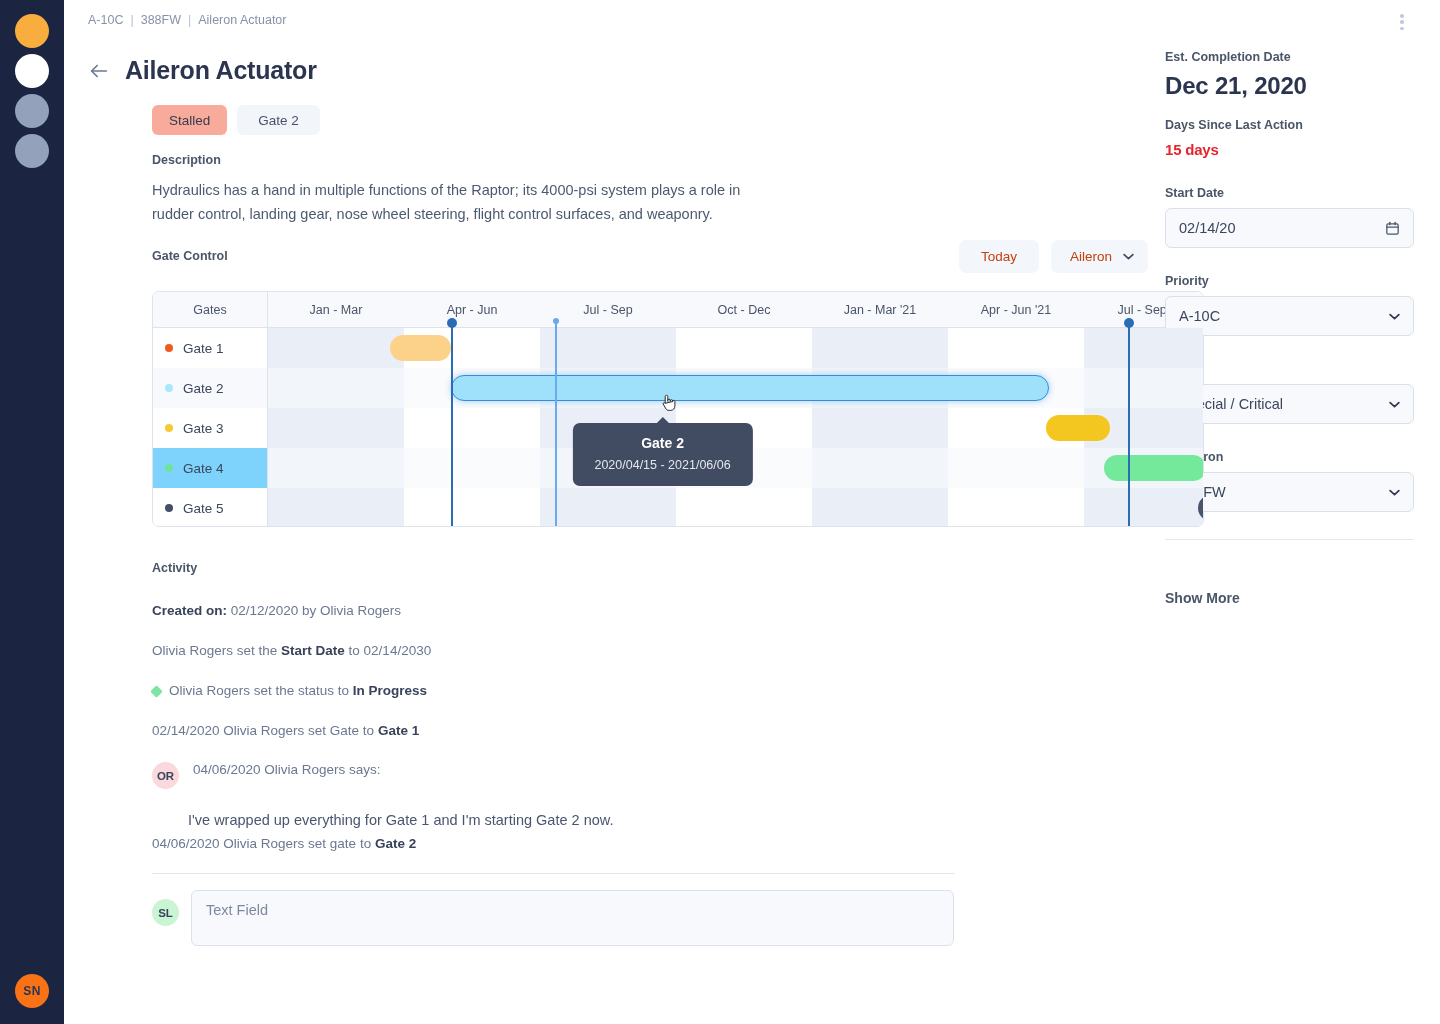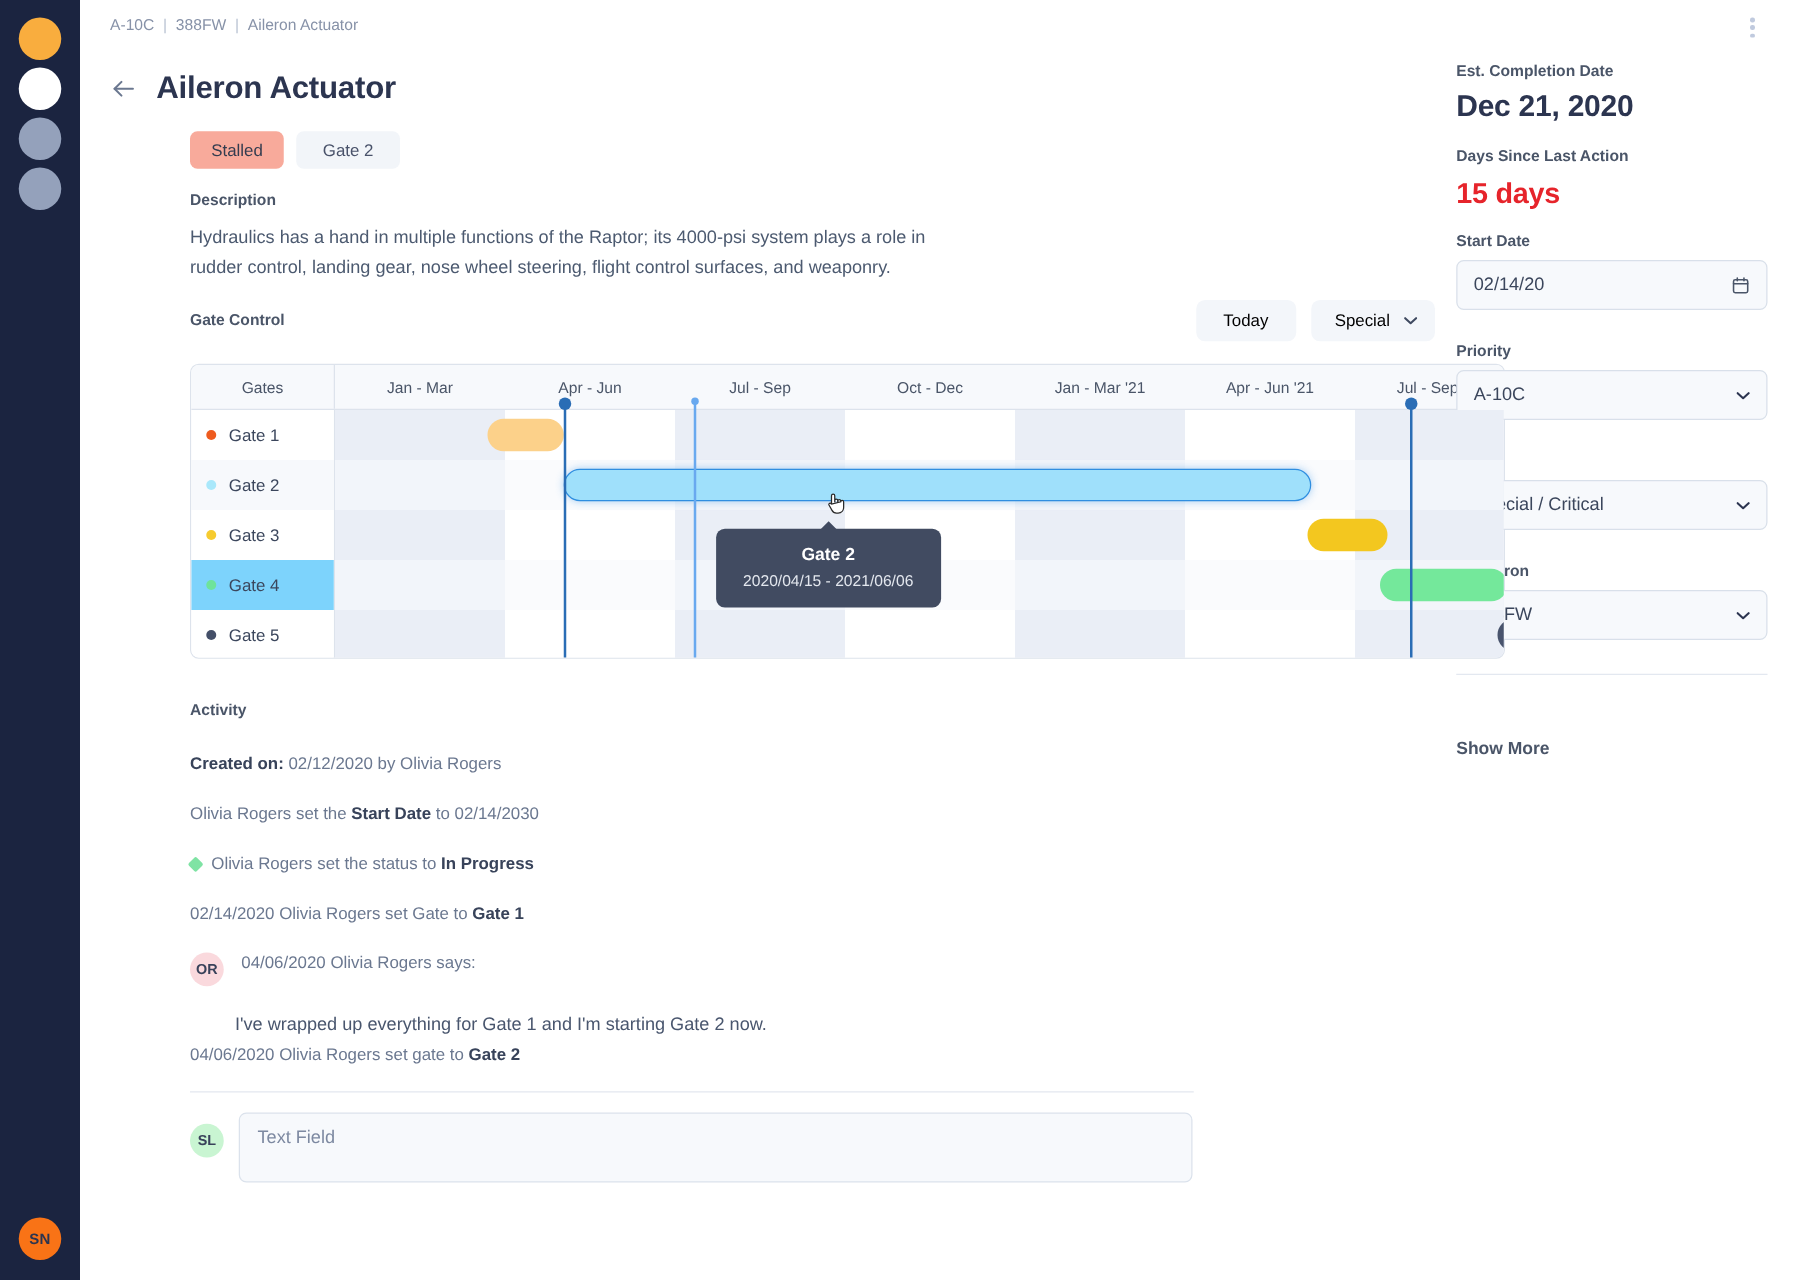--- a/index.html
+++ b/index.html
@@ -74,21 +74,21 @@
   #desc-label { position: absolute; left: 88px; top: 153px; font-size: 12.5px; font-weight: 700; color: #4a5568; }
   #desc-body {
     position: absolute; left: 88px; top: 178px; width: 620px;
     font-size: 14.5px; line-height: 24px; color: #4c5a70;
   }
 
   #gate-control-label { position: absolute; left: 88px; top: 249px; font-size: 12.5px; font-weight: 700; color: #4a5568; }
 
   #gantt-toolbar { position: absolute; right: 292px; top: 240px; display: flex; gap: 12px; }
   .tb-btn {
-    height: 33px; border-radius: 7px; background: #f3f6fa; color: #000000;
+    height: 33px; border-radius: 7px; background: #f3f6fa; color: #c2410c;
     font-size: 13.5px; display: flex; align-items: center; justify-content: center;
     padding: 0 22px; cursor: pointer; border: none;
   }
   .tb-btn.with-caret { padding: 0 14px 0 19px; gap: 11px; }
   .caret { width: 11px; height: 7px; }
 
   
   #gantt {
     position: absolute; left: 88px; top: 291px;
     width: 1052px; height: 236px;
@@ -175,21 +175,21 @@
     font-family: "Liberation Sans", sans-serif; resize: none; outline: none;
   }
   #compose-field::placeholder { color: #7d89a1; }
 
   
   #right-panel {
     position: absolute; left: 1165px; top: 0; width: 275px; height: 1024px;
   }
   .rp-label { font-size: 12.5px; font-weight: 700; color: #4a5568; }
   .rp-big { font-size: 24px; font-weight: 700; color: #2c3550; letter-spacing: -0.2px; }
-  .rp-alert { font-size: 23px; font-weight: 700; color: #e6242b; letter-spacing: -0.2px; }
+  .rp-alert { font-size: 15px; font-weight: 700; color: #e6242b; letter-spacing: -0.2px; }
   .field-label { font-size: 12.5px; font-weight: 700; color: #4a5568; margin-bottom: 8px; }
   .field-box {
     width: 249px; height: 40px; background: #f7f9fc;
     border: 1px solid #d9e0ea; border-radius: 6px;
     display: flex; align-items: center; padding: 0 13px;
     font-size: 14.5px; color: #3b465c; cursor: pointer;
     justify-content: space-between;
   }
   #rp-divider { position: absolute; left: 0; top: 539px; width: 249px; height: 1px; background: #e3e8f0; }
   #show-more {
@@ -245,21 +245,21 @@
   </div>
 
   <div id="desc-label">Description</div>
   <div id="desc-body">Hydraulics has a hand in multiple functions of the Raptor; its 4000-psi system plays a role in rudder control, landing gear, nose wheel steering, flight control surfaces, and weaponry.</div>
 
   <div id="gate-control-label">Gate Control</div>
 
   <div id="gantt-toolbar">
     <div class="tb-btn">Today</div>
     <div class="tb-btn with-caret">
-      <span>Special</span>
+      <span>Aileron</span>
       <svg class="caret" viewBox="0 0 12 8" fill="none" stroke="#3f4a60" stroke-width="1.9" stroke-linecap="round" stroke-linejoin="round">
           <polyline points="1,1.8 6,6.4 11,1.8"></polyline>
         </svg>
     </div>
   </div>
 
   <div id="gantt">
     <div id="gantt-head">
       <div class="gcol gates-col">Gates</div>
     <div class="gcol q-col">Jan - Mar</div>

